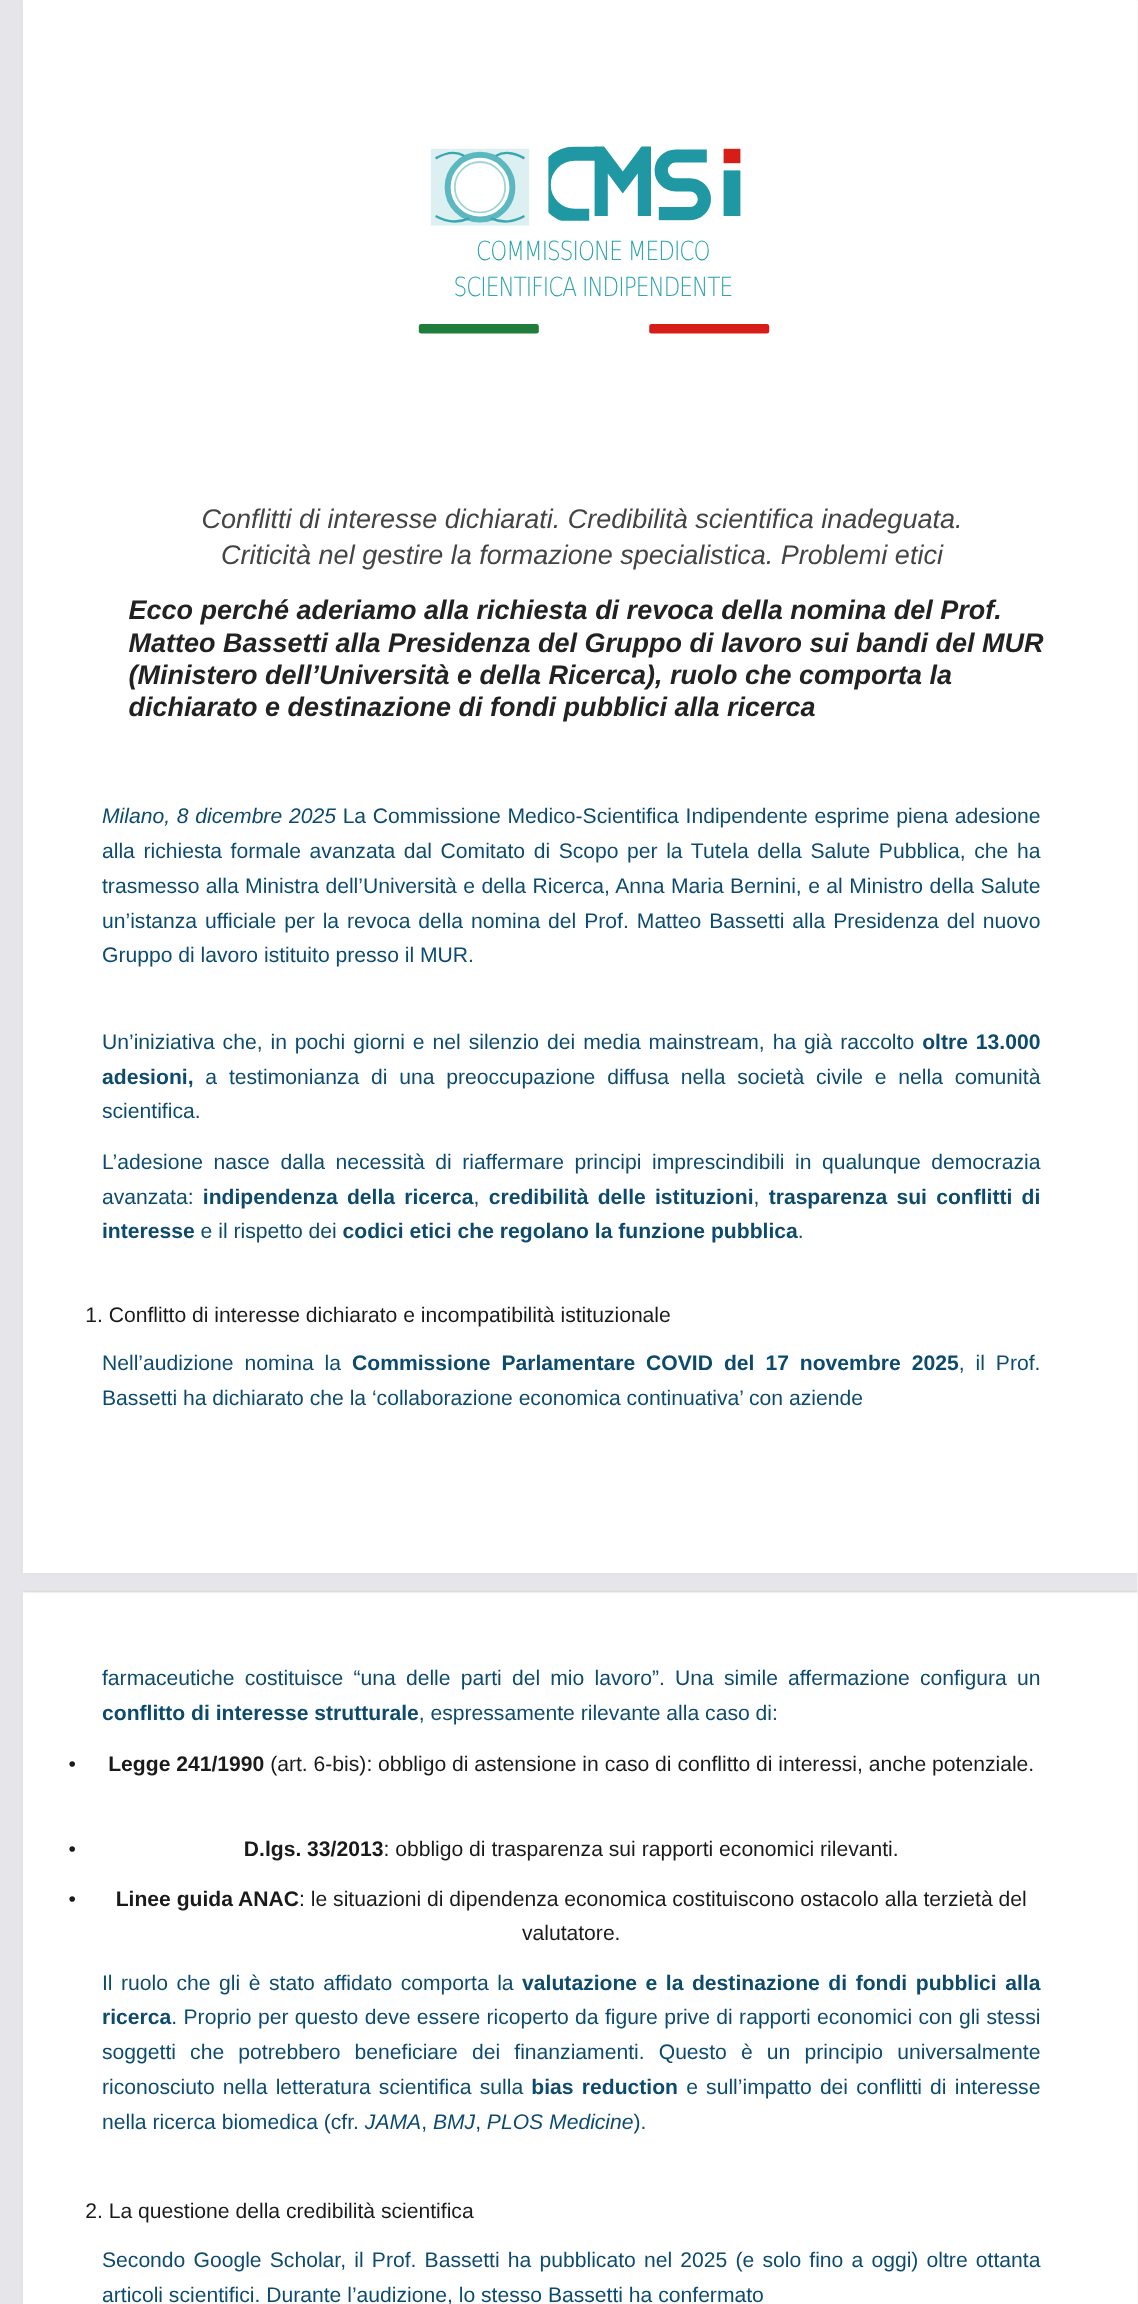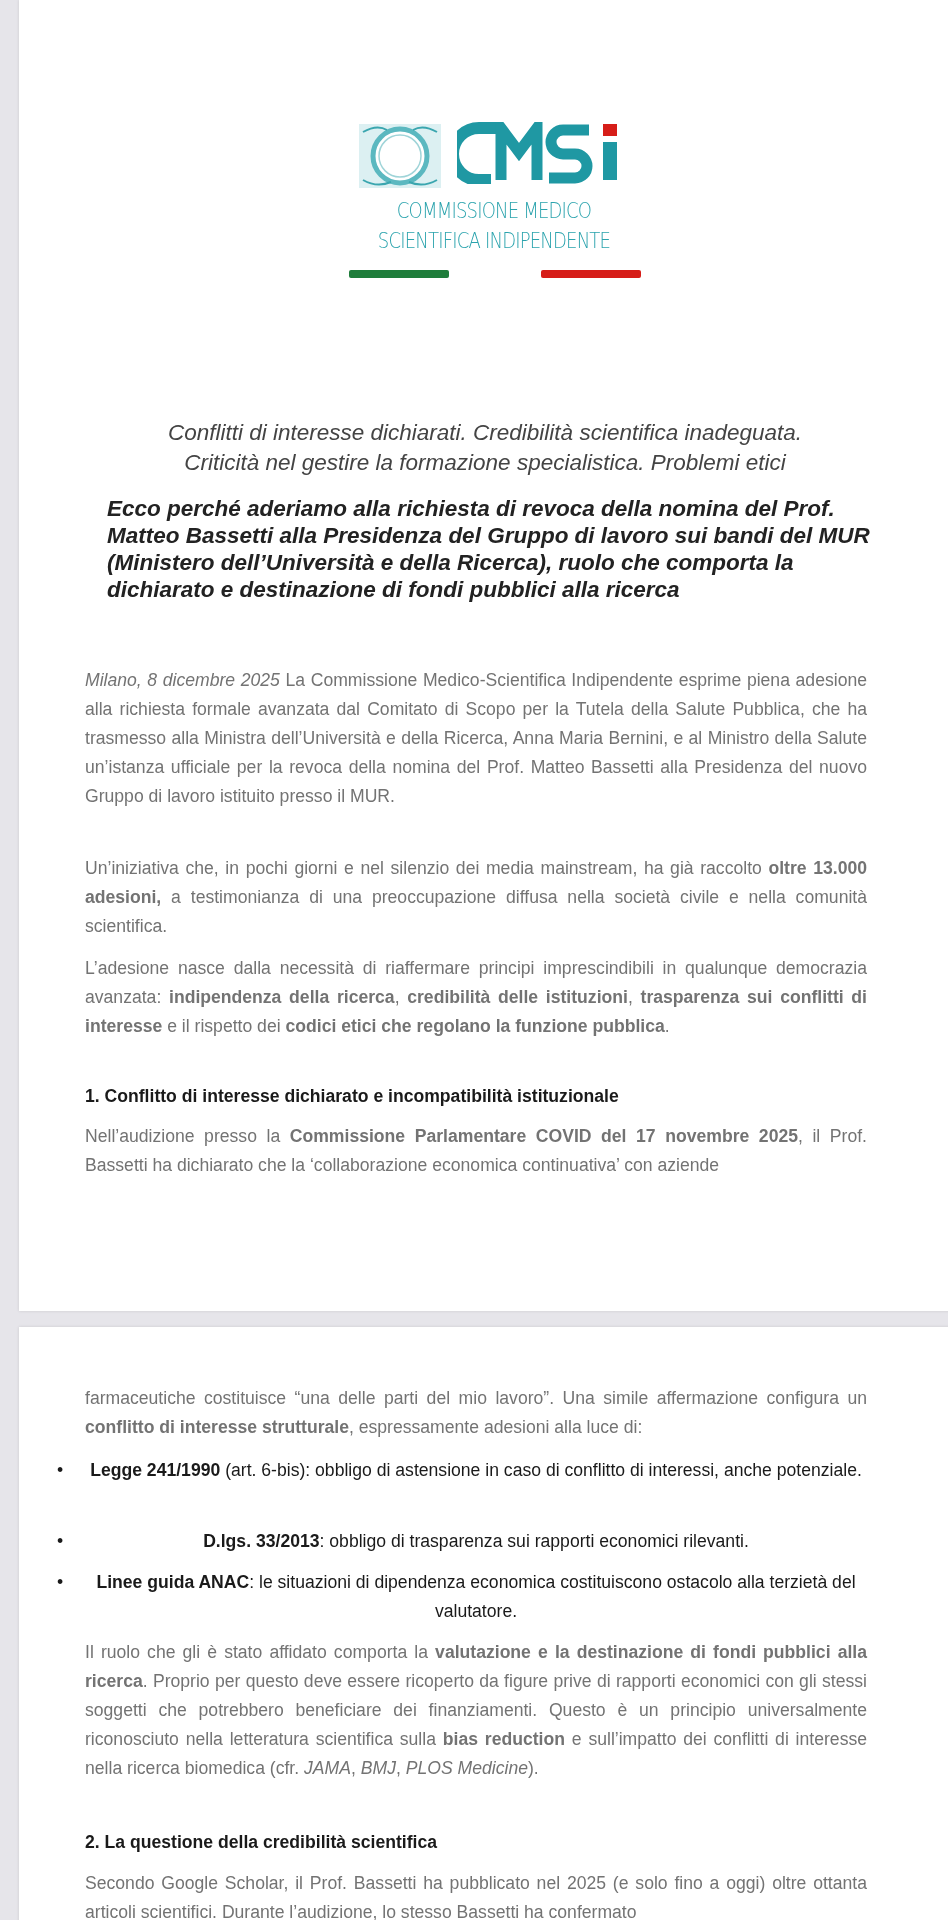--- a/index.html
+++ b/index.html
@@ -11,23 +11,23 @@
   .emblem { position:absolute; left:8px; top:4px; width:86px; height:68px; }
   .cmsi { position:absolute; left:108px; top:4px; width:178px; height:62px; }
   .org1, .org2 { position:absolute; left:0; width:290px; text-align:center; color:#2aa3ad; font-family:"DejaVu Sans", sans-serif; font-weight:300; font-size:22px; letter-spacing:-1px; line-height:26px; transform:scaleX(0.82); transform-origin:center; }
   .org1 { top:80px; } .org2 { top:110px; }
   .bar { position:absolute; top:152px; height:8px; border-radius:2px; }
   .bar.green { left:0; width:100px; background:#1f7d3b; }
   .bar.red { left:192px; width:100px; background:#d61d18; }
   .h-comunicato { position:absolute; left:0; width:932px; top:363px; text-align:center; font-style:italic; font-weight:bold; font-size:23px; color:#333; }
   .subtitle { position:absolute; left:0; width:932px; top:418px; text-align:center; font-style:italic; font-size:22.5px; color:#444; line-height:30px; }
   .headline { position:absolute; left:88px; width:770px; top:495px; font-style:italic; font-weight:bold; font-size:22.5px; color:#222; line-height:27px; }
-  .text { position:absolute; left:66px; width:782px; font-family:"Liberation Sans", sans-serif; font-size:17.6px; color:#737373; line-height:29px; text-align:justify; }
+  .text { position:absolute; left:66px; width:782px; font-family:"Liberation Sans", sans-serif; font-size:17.6px; color:#0c4a6e; line-height:29px; text-align:justify; }
   .text b { font-weight:bold; }
-  .sec { position:absolute; left:66px; font-weight:bold; font-size:17.6px; color:#1a1a1a; }
+  .sec { position:absolute; left:52px; font-weight:normal; font-size:17.6px; color:#1a1a1a; }
   .bul { position:absolute; left:38px; width:810px; font-size:17.6px; line-height:29px; color:#1a1a1a; }
   .bul .dot { position:absolute; left:0; top:0; width:10px; }
   .bul .bt { position:absolute; left:28px; width:782px;text-align:center; }
 </style>
 </head>
 <body>
 
 <div class="page" id="page1">
   <div class="logo">
     <svg class="emblem" viewBox="0 0 86 68">
@@ -56,25 +56,25 @@
   <div class="headline">Ecco perché aderiamo alla richiesta di revoca della nomina del Prof. Matteo Bassetti alla Presidenza del Gruppo di lavoro sui bandi del MUR (Ministero dell’Università e della Ricerca), ruolo che comporta la dichiarato e destinazione di fondi pubblici alla ricerca</div>
 
   <div class="text" style="top:666px"><i>Milano, 8 dicembre 2025</i><span> La Commissione Medico-Scientifica Indipendente esprime piena adesione alla richiesta formale avanzata dal Comitato di Scopo per la Tutela della Salute Pubblica, che ha trasmesso alla Ministra dell’Università e della Ricerca, Anna Maria Bernini, e al Ministro della Salute un’istanza ufficiale per la revoca della nomina del Prof. Matteo Bassetti alla Presidenza del nuovo Gruppo di lavoro istituito presso il MUR.</span></div>
 
   <div class="text" style="top:854px"><span>Un’iniziativa che, in pochi giorni e nel silenzio dei media mainstream, ha già raccolto </span><b>oltre 13.000 adesioni,</b><span> a testimonianza di una preoccupazione diffusa nella società civile e nella comunità scientifica.</span></div>
 
   <div class="text" style="top:954px"><span>L’adesione nasce dalla necessità di riaffermare principi imprescindibili in qualunque democrazia avanzata: </span><b>indipendenza della ricerca</b><span>, </span><b>credibilità delle istituzioni</b><span>, </span><b>trasparenza sui conflitti di interesse</b><span> e il rispetto dei </span><b>codici etici che regolano la funzione pubblica</b><span>.</span></div>
 
   <div class="sec" style="top:1086px">1. Conflitto di interesse dichiarato e incompatibilità istituzionale</div>
 
-  <div class="text" style="top:1122px"><span>Nell’audizione presso la </span><b>Commissione Parlamentare COVID del 17 novembre 2025</b><span>, il Prof. Bassetti ha dichiarato che la ‘collaborazione economica continuativa’ con aziende</span></div>
+  <div class="text" style="top:1122px"><span>Nell’audizione nomina la </span><b>Commissione Parlamentare COVID del 17 novembre 2025</b><span>, il Prof. Bassetti ha dichiarato che la ‘collaborazione economica continuativa’ con aziende</span></div>
 </div>
 
 <div class="page" id="page2">
-  <div class="text" style="top:57px"><span>farmaceutiche costituisce “una delle parti del mio lavoro”. Una simile affermazione configura un </span><b>conflitto di interesse strutturale</b><span>, espressamente adesioni alla luce di:</span></div>
+  <div class="text" style="top:57px"><span>farmaceutiche costituisce “una delle parti del mio lavoro”. Una simile affermazione configura un </span><b>conflitto di interesse strutturale</b><span>, espressamente rilevante alla caso di:</span></div>
 
   <div class="bul" style="top:129px">
     <span class="dot">•</span>
     <span class="bt"><b>Legge 241/1990</b><span> (art. 6-bis): obbligo di astensione in caso di conflitto di interessi, anche potenziale.</span></span>
   </div>
   <div class="bul" style="top:200px">
     <span class="dot">•</span>
     <span class="bt"><b>D.lgs. 33/2013</b><span>: obbligo di trasparenza sui rapporti economici rilevanti.</span></span>
   </div>
   <div class="bul" style="top:241px">

